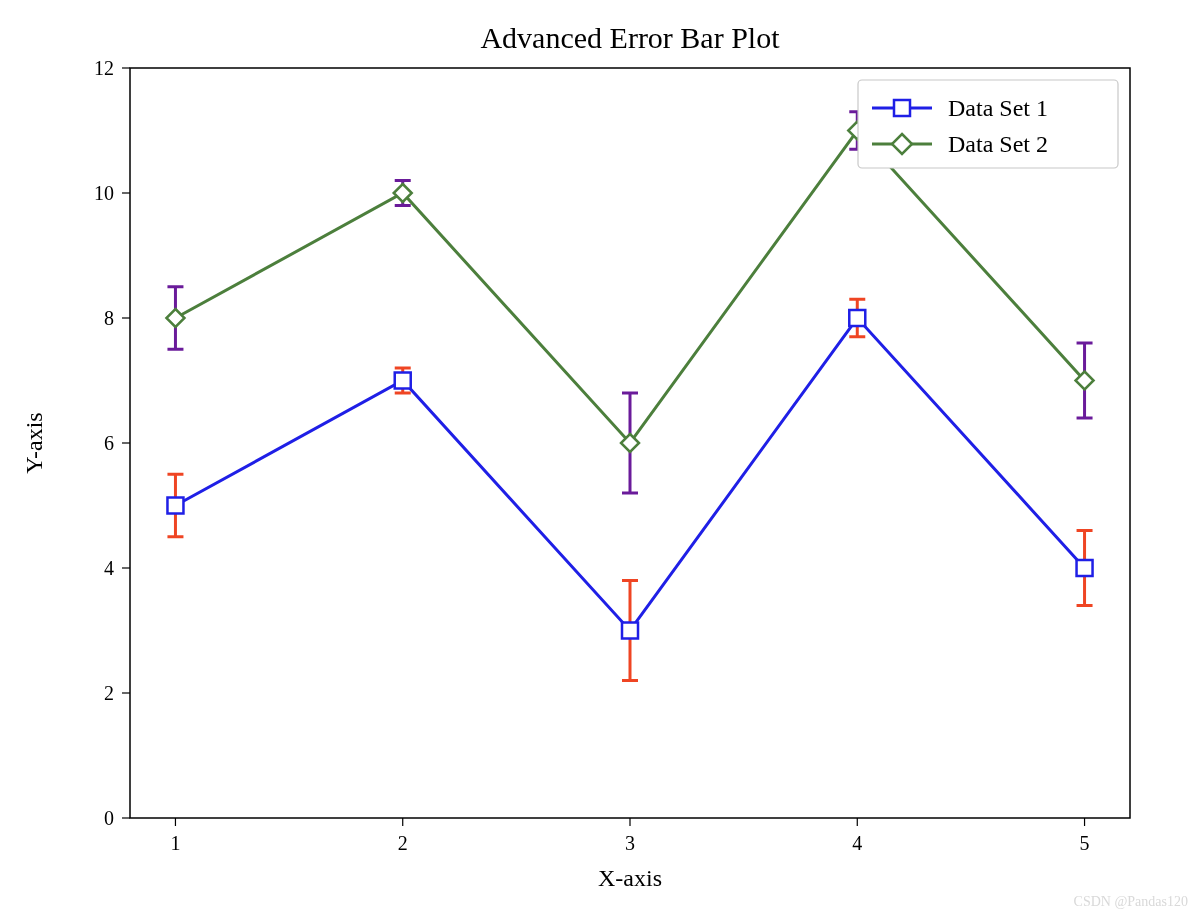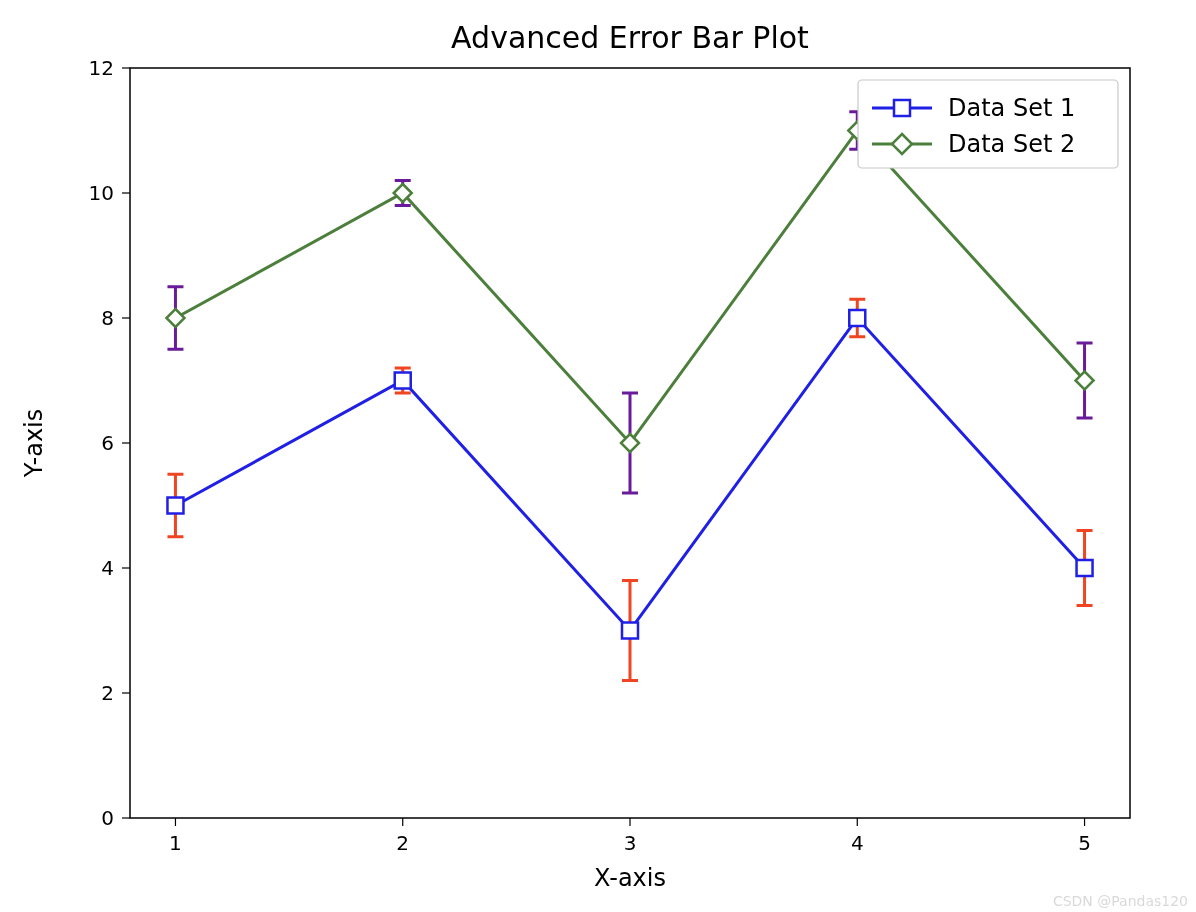--- a/index.html
+++ b/index.html
@@ -7,20 +7,21 @@
     padding: 0;
     width: 1196px;
     height: 912px;
     background: #ffffff;
     font-family: "DejaVu Sans", "Helvetica", Arial, sans-serif;
   }
   .chart-wrap {
     position: relative;
     width: 1196px;
     height: 912px;
+    font-family: Liberation Serif, serif;
   }
   svg { display: block; }
   .axis-line { stroke: #000; stroke-width: 1.5; fill: none; }
   .tick { stroke: #000; stroke-width: 1.2; }
   .tick-label { font-size: 20px; fill: #000; }
   .axis-label { font-size: 24px; fill: #000; }
   .title { font-size: 30px; fill: #000; }
   .legend-box { fill: #fff; stroke: #c8c8c8; stroke-width: 1.2; rx: 4; ry: 4; }
   .legend-text { font-size: 24px; fill: #000; }
   .faint { fill: #d9d9d9; font-size: 14px; }

